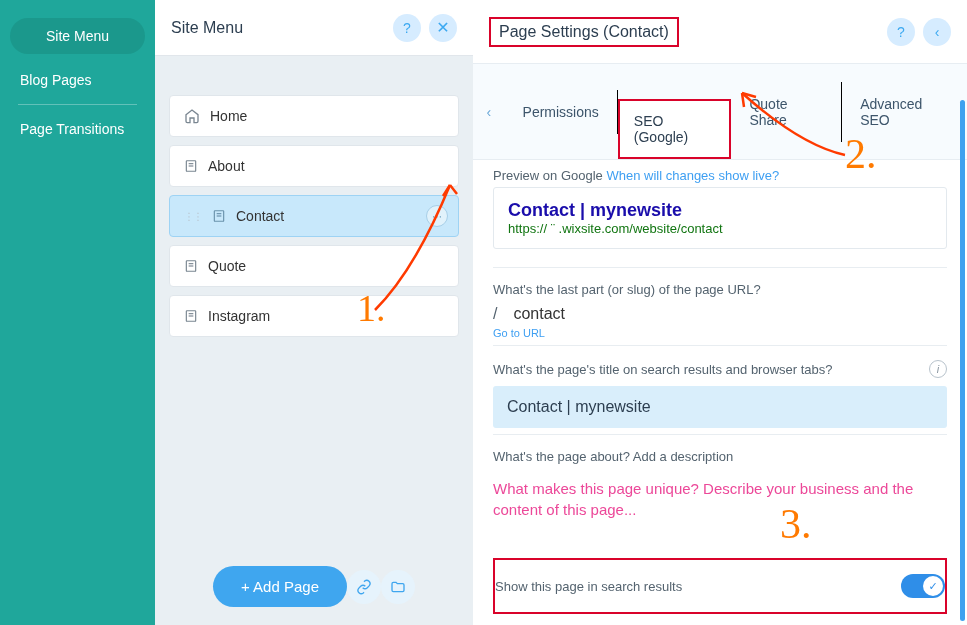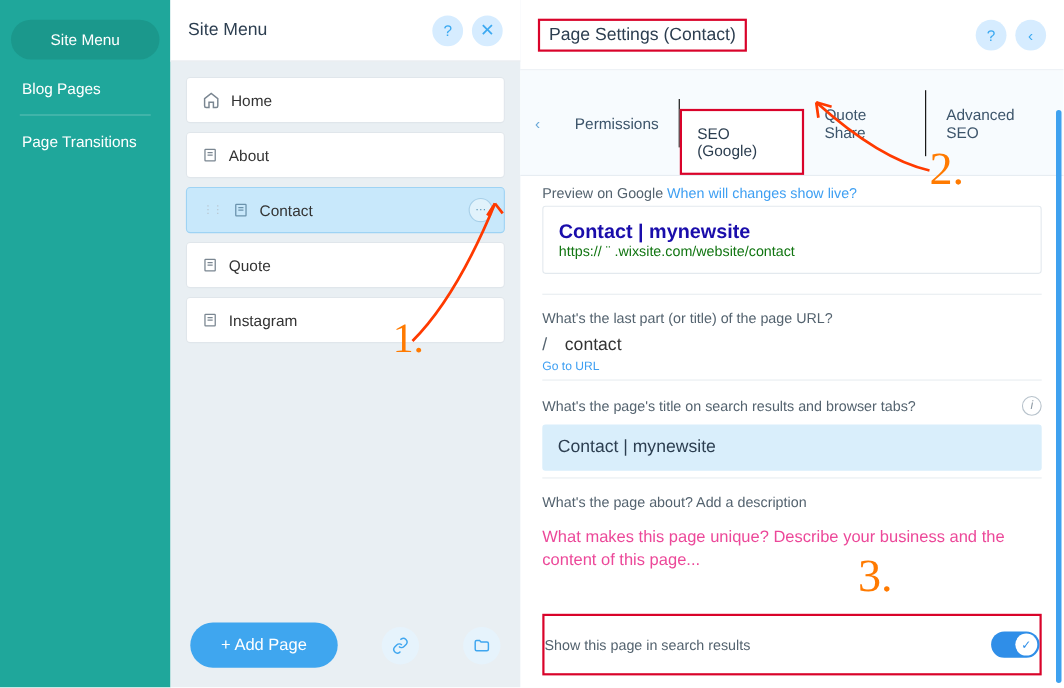--- a/index.html
+++ b/index.html
@@ -11,27 +11,27 @@
 .sidebar-item.active { background: #1b988c; border-radius: 20px; margin: 0 10px; text-align: center; }
 .divider { border-top: 1px solid rgba(255,255,255,0.3); margin: 6px 18px; }
 
 
 .middle { width: 318px; background: #e9eff3; display: flex; flex-direction: column; position: relative; }
 .mid-header { background: #fff; height: 56px; display: flex; align-items: center; justify-content: space-between; padding: 0 16px; border-bottom: 1px solid #e1e6eb; }
 .mid-title { font-size: 16px; color: #2c3e50; }
 .mid-btns { display: flex; gap: 8px; }
 .circle-btn { width: 28px; height: 28px; border-radius: 50%; background: #d6ecff; display: flex; align-items: center; justify-content: center; color: #3ca9f1; font-size: 14px; cursor: pointer; }
 .circle-btn.x { font-size: 16px; }
-.page-list { padding: 14px; display: flex; flex-direction: column; gap: 8px; }
+.page-list { padding: 14px; display: flex; flex-direction: column; gap: 8px; margin-top: 25px; }
 .page-item { background: #fff; border: 1px solid #e0e6eb; border-radius: 4px; padding: 12px 14px; display: flex; align-items: center; gap: 10px; font-size: 14px; color: #333; cursor: pointer; position: relative; }
 .page-item.selected { background: #c8e8fb; border-color: #9ed3f4; }
 .drag-dots { color: #b9c5cf; font-size: 10px; letter-spacing: -1px; }
 .page-icon { color: #7a8691; display: flex; }
 .more-btn { position: absolute; right: 10px; width: 22px; height: 22px; border-radius: 50%; border: 1px solid #a7cfe8; background: #e1f2fb; display: flex; align-items: center; justify-content: center; color: #5a93b5; font-size: 10px; cursor: pointer; }
-.mid-footer { margin-top: auto; padding: 18px; display: flex; align-items: center; gap: 24px; justify-content: space-between; }
+.mid-footer { margin-top: auto; padding: 18px; display: flex; align-items: center; gap: 0; justify-content: center; }
 .add-page-btn { background: #3fa6ef; color: #fff; border: none; border-radius: 22px; padding: 12px 28px; font-size: 15px; cursor: pointer; }
 .foot-icon { width: 34px; height: 34px; border-radius: 50%; background: #e6f3fc; display: flex; align-items: center; justify-content: center; color: #3fa6ef; cursor: pointer; }
 
 
 .right { flex: 1; display: flex; flex-direction: column; position: relative; }
 .right-header { height: 64px; border-bottom: 1px solid #e7edf2; display: flex; align-items: center; padding: 0 16px; gap: 10px; }
 .right-title-box { border: 2px solid #d9032a; padding: 4px 8px; }
 .right-title { font-size: 16px; color: #2c3e50; }
 .right-hdr-btns { margin-left: auto; display: flex; gap: 8px; }
 .tabs { display: flex; align-items: center; border-bottom: 1px solid #e7edf2; background: #f7fbfe; }
@@ -177,21 +177,21 @@
   <div class="right-body">
     <div class="preview-label">
       <span>Preview on Google </span><span class="preview-link">When will changes show live?</span>
     </div>
     <div class="preview-box">
       <div class="gp-title">Contact | mynewsite</div>
       <div class="gp-url">https://   ¨   .wixsite.com/website/contact</div>
     </div>
 
     <div class="section">
-      <div class="q">What's the last part (or title) of the page URL?</div>
+      <div class="q">What's the last part (or slug) of the page URL?</div>
       <div class="slug-row">
         <span class="slug-slash">/</span>
         <span>contact</span>
       </div>
       <div class="go-url">Go to URL</div>
     </div>
 
     <div class="section">
       <div class="q">
         <span>What's the page's title on search results and browser tabs?</span>

